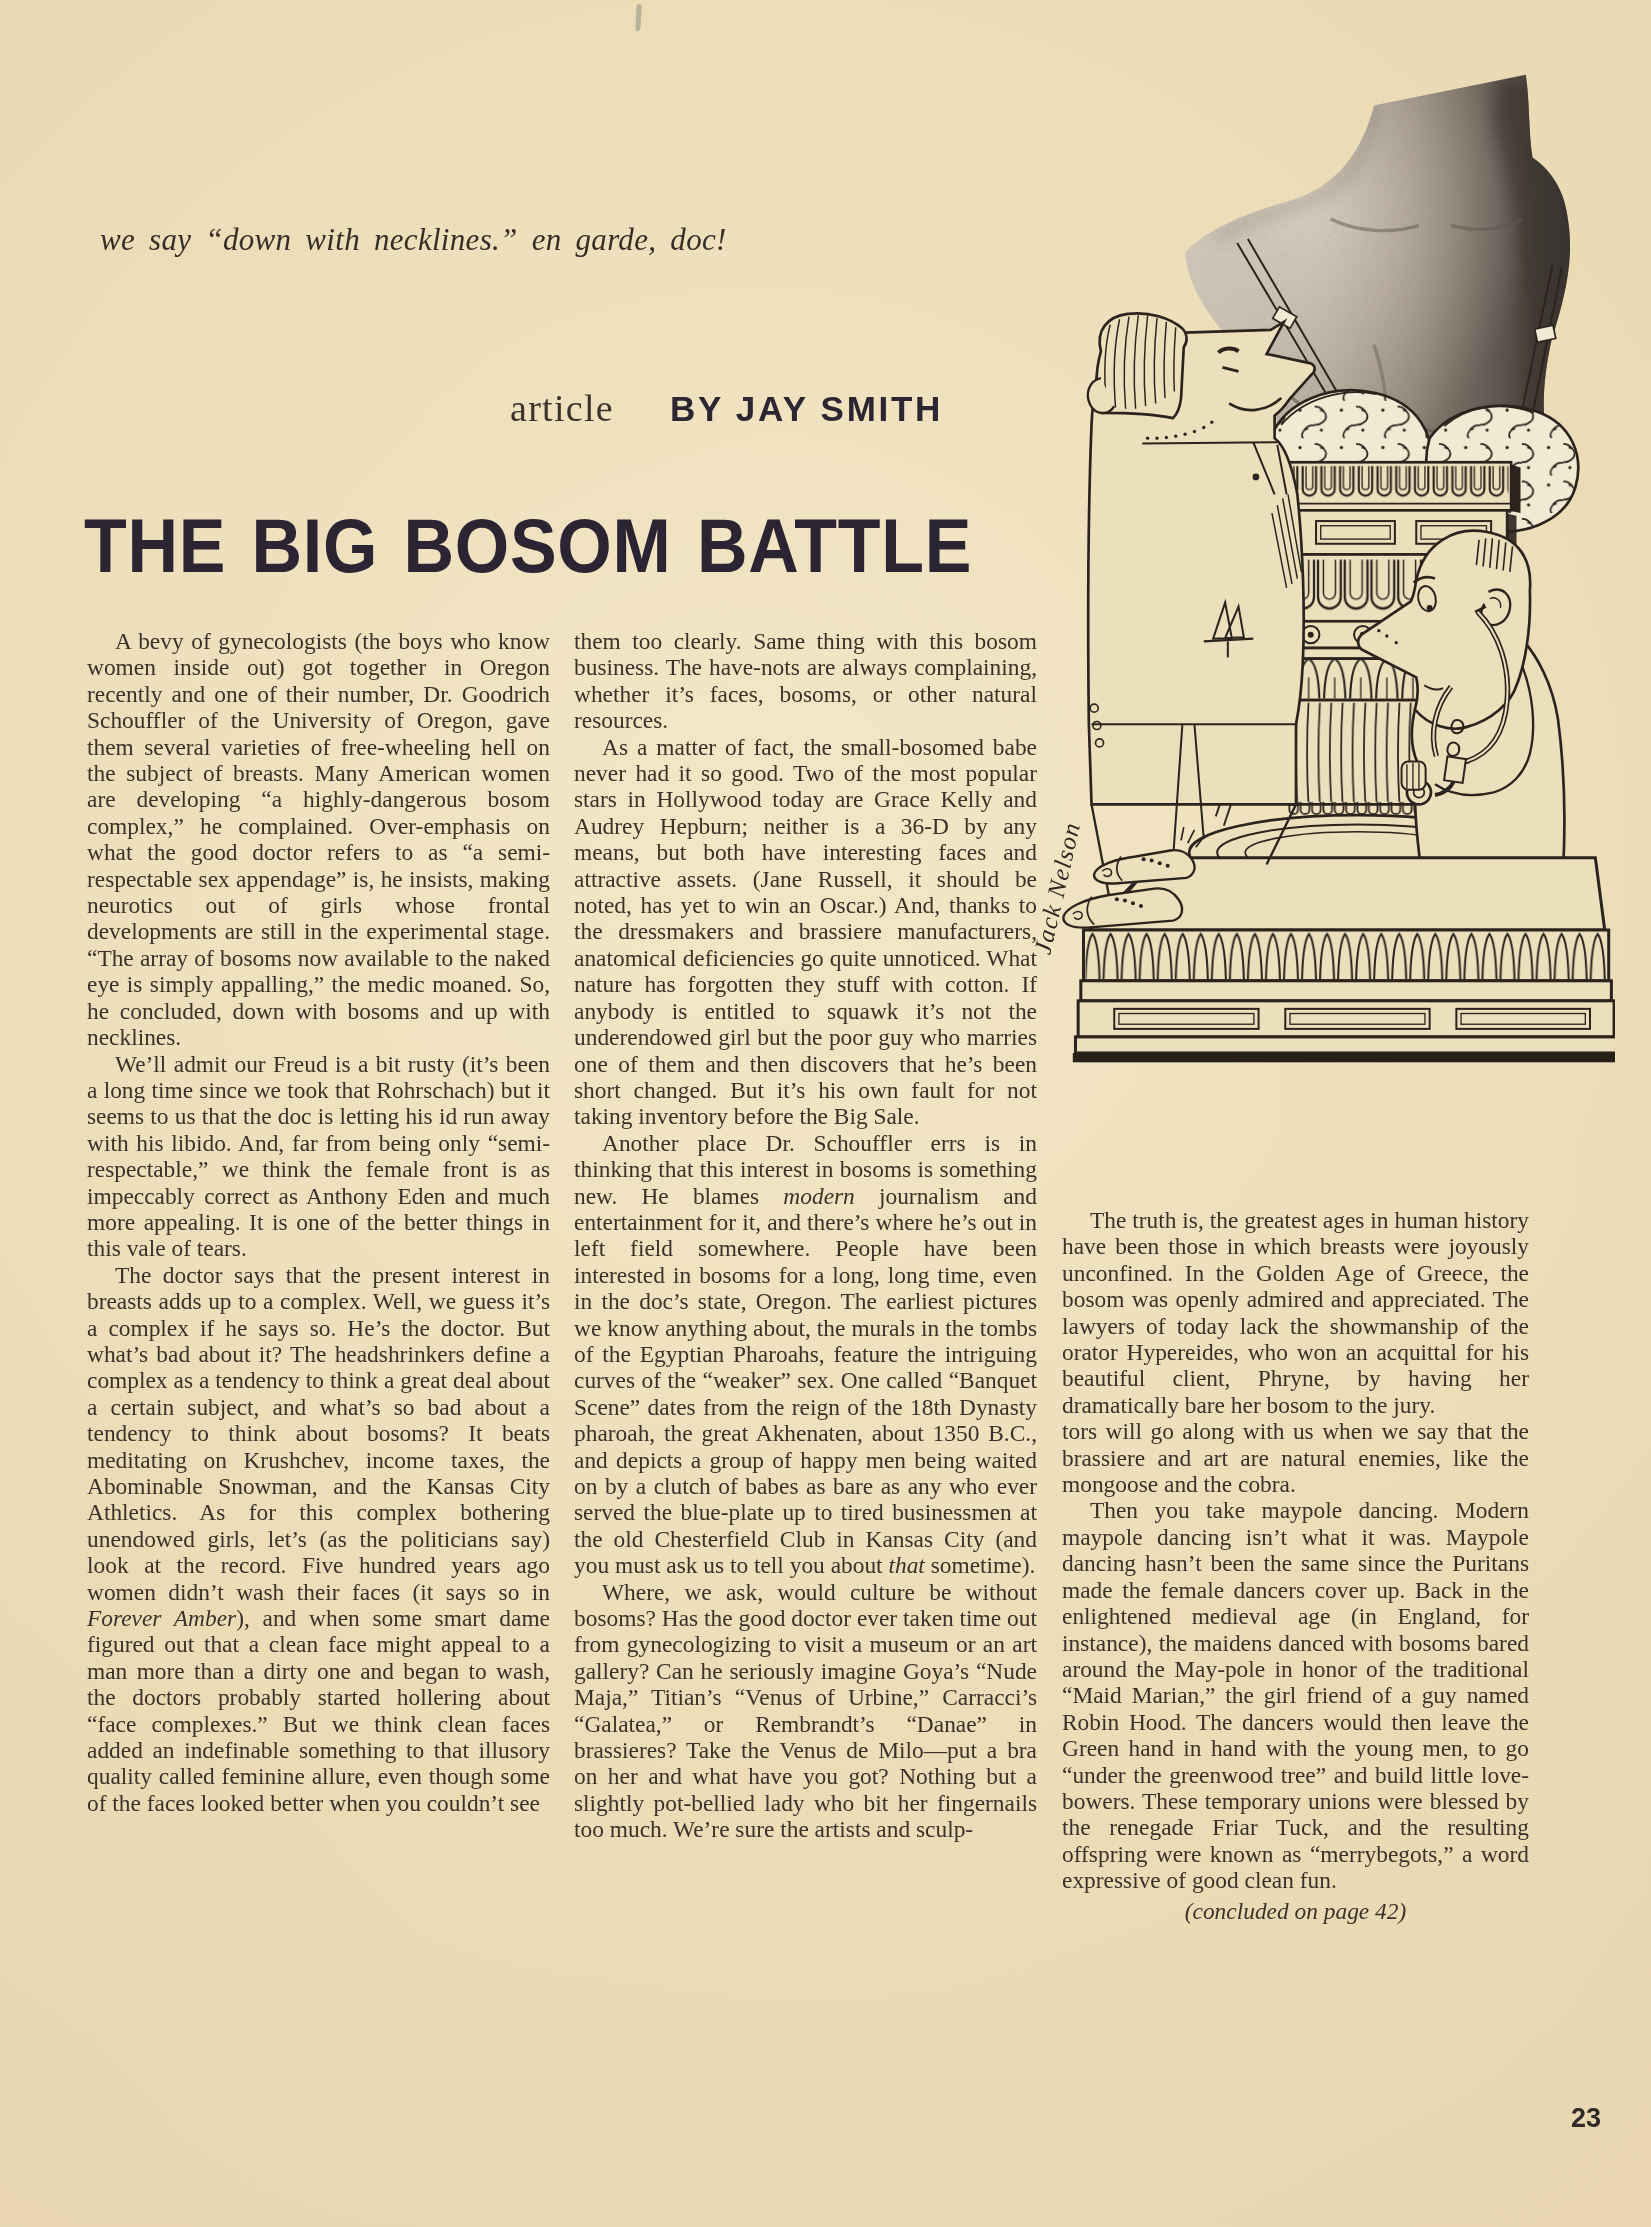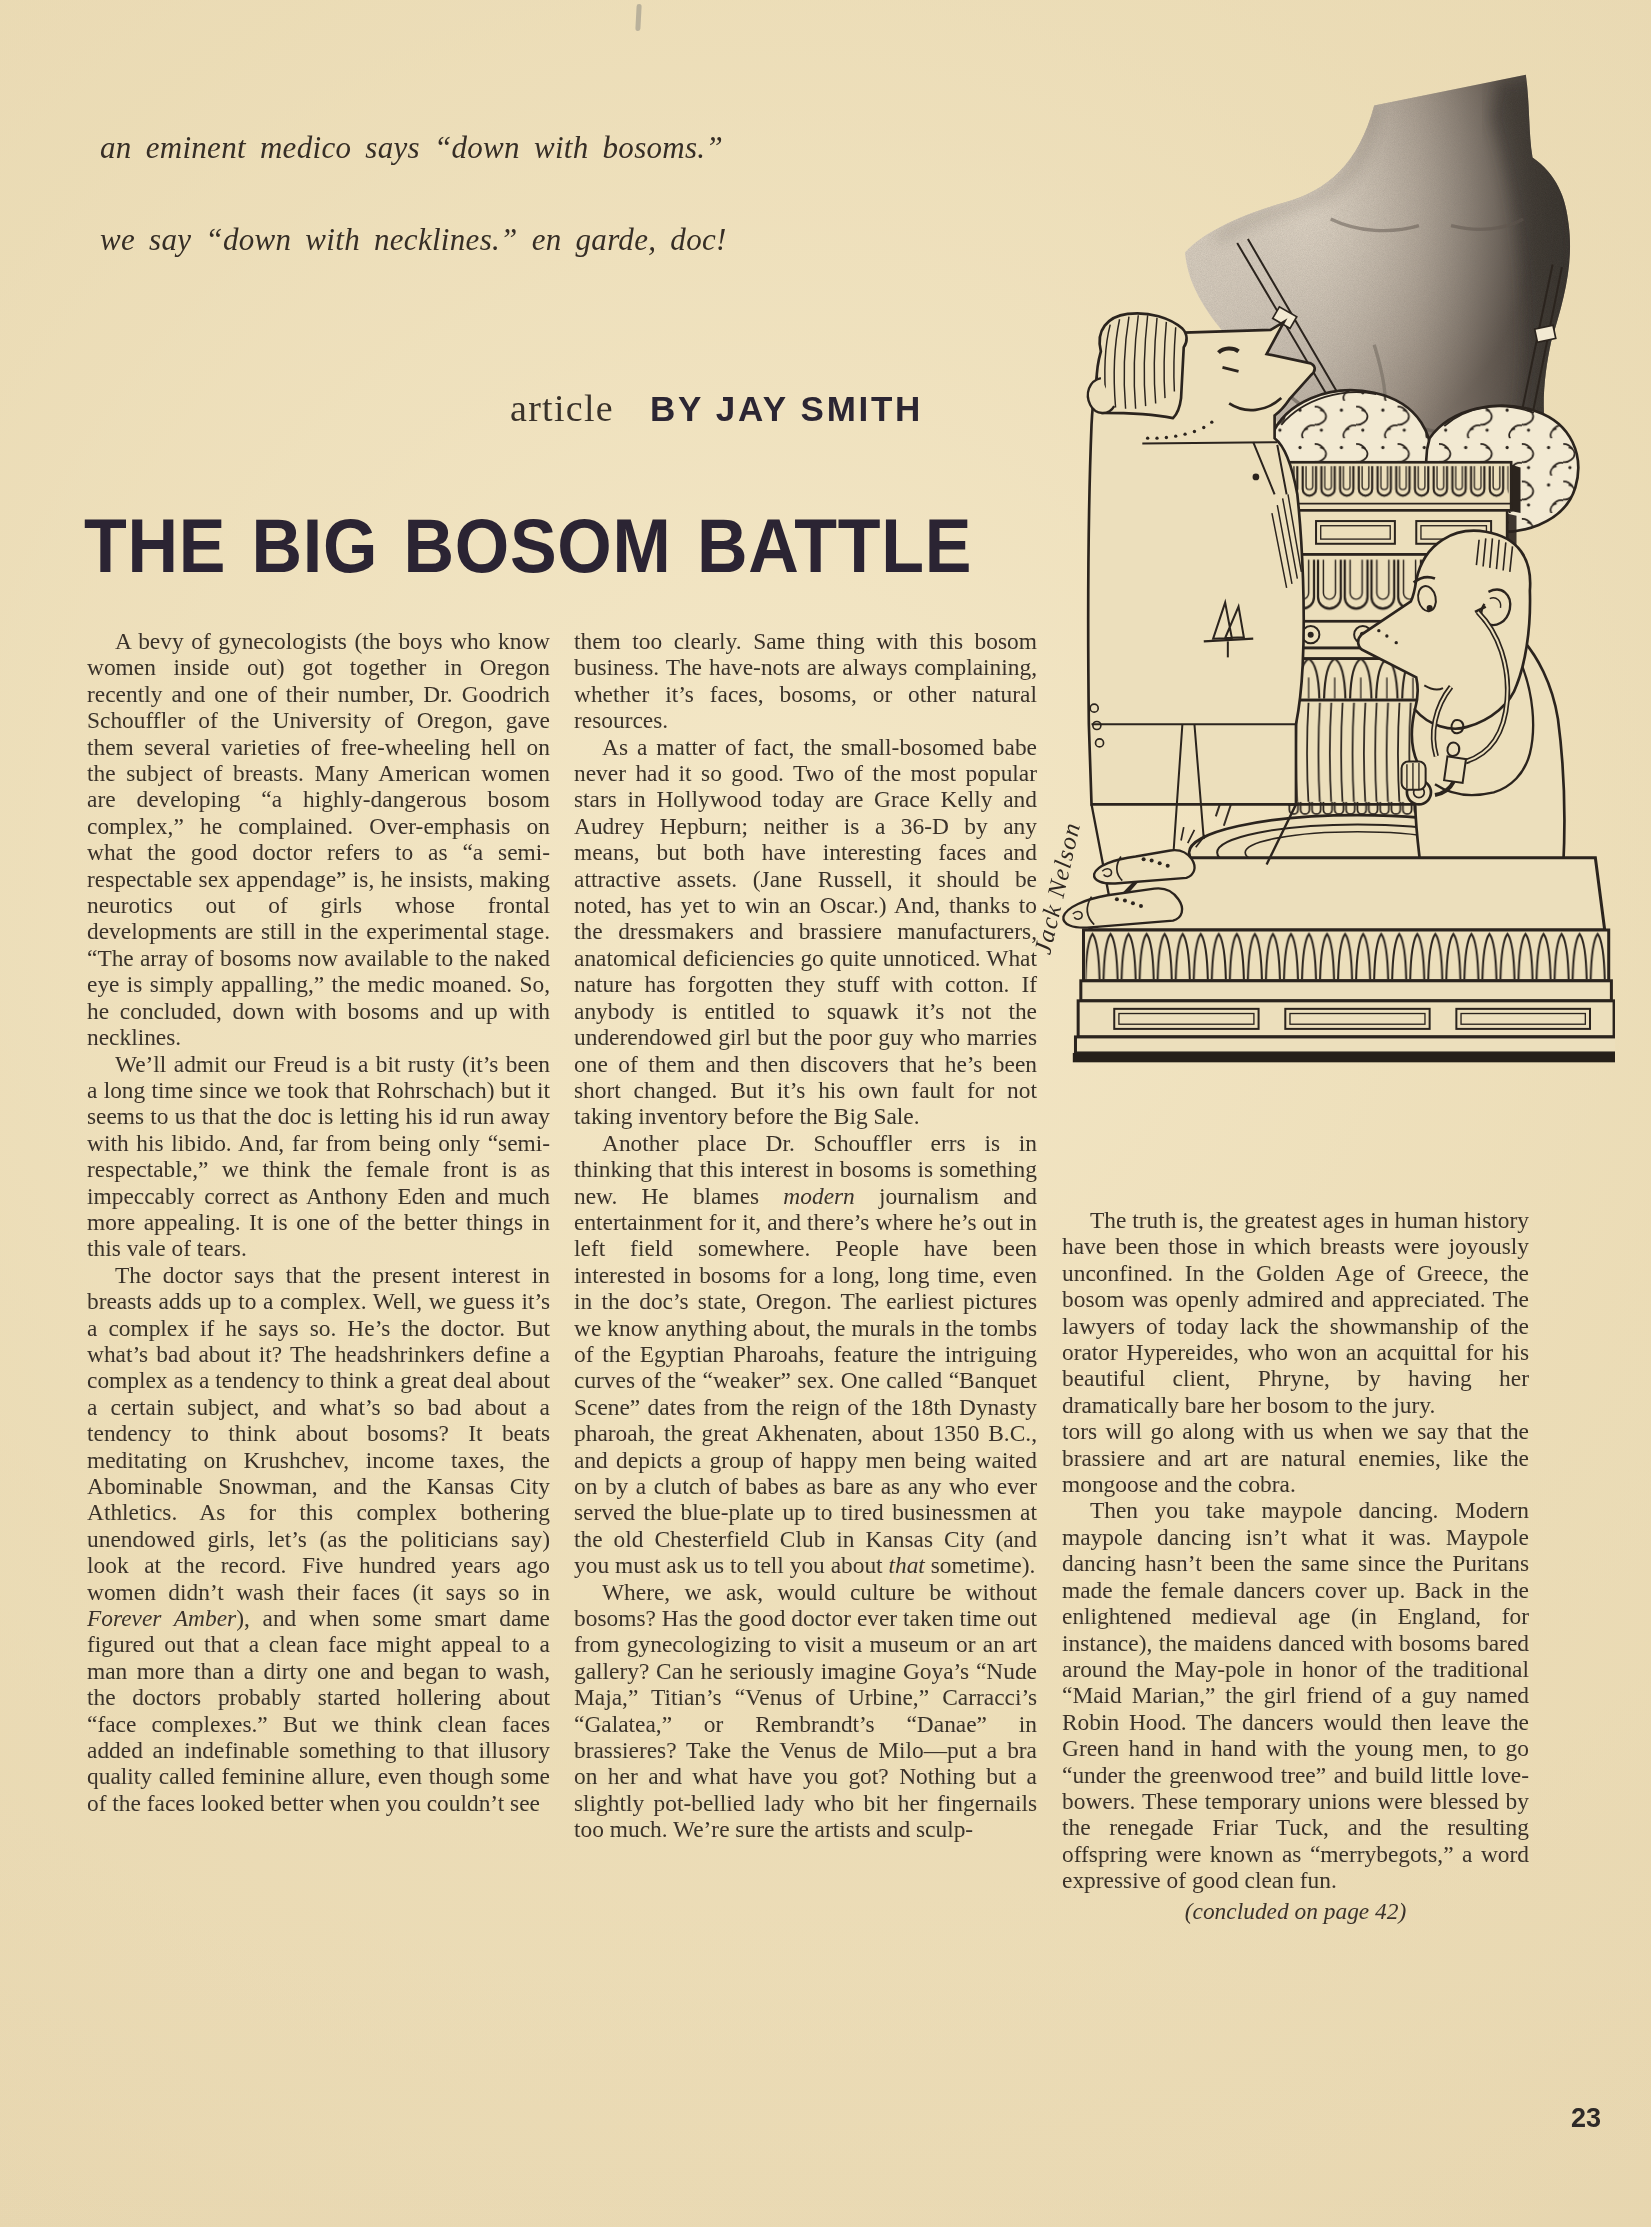--- a/index.html
+++ b/index.html
@@ -7,21 +7,21 @@
     position:relative;width:1652px;height:2227px;overflow:hidden;
     font-family:"Liberation Serif",serif;
     background:
       radial-gradient(ellipse 130% 95% at 46% 38%, rgba(244,232,200,.9) 0%, rgba(237,223,185,.6) 45%, rgba(0,0,0,0) 75%),
       radial-gradient(ellipse 120% 120% at 50% 50%, #ecdcb8 0%, #e7d6af 60%, #dcc89e 92%, #d3bf94 100%);
   }
   .artifact{position:absolute;left:636px;top:4px;width:5.3px;height:27px;background:#8f8c84;opacity:.55;border-radius:2.7px;transform:rotate(3deg);}
   .quote{position:absolute;left:100px;font-style:italic;font-size:31px;color:#362e26;letter-spacing:0.3px;word-spacing:6px;white-space:nowrap;}
   .q1{top:130px;}
   .q2{top:222px;font-family:Liberation Serif, serif;}
-  .byline-row{position:absolute;left:510px;top:386px;display:flex;align-items:baseline;gap:36px;}
+  .byline-row{position:absolute;left:510px;top:386px;display:flex;align-items:baseline;gap:56px;}
   .kicker{font-size:38px;color:#3a332b;letter-spacing:1.3px;}
   .byline{font-family:"Liberation Sans",sans-serif;font-weight:700;font-size:35px;color:#2c2633;letter-spacing:2.7px;white-space:nowrap;}
   .title{position:absolute;left:84px;top:503px;margin:0;font-family:"Liberation Sans",sans-serif;font-weight:700;
     font-size:70px;letter-spacing:0.7px;word-spacing:5.3px;color:#2b2433;transform:scaleY(1.08);transform-origin:left top;white-space:nowrap;}
   .col{position:absolute;top:628px;width:463px;text-align:justify;font-size:23.4px;line-height:26.4px;color:#3a322a;}
   .col1{left:87px;}
   .col2{left:574px;}
   .col3{left:1062px;top:1207px;width:467px;}
   .body-p{margin:0;}
   .indent{text-indent:28px;}
@@ -31,21 +31,20 @@
   .pageno{position:absolute;left:1571px;top:2103px;font-family:"Liberation Sans",sans-serif;font-weight:700;font-size:27px;color:#2e2a28;}
   .illo{position:absolute;left:983px;top:64px;width:632px;height:1009px;}
 </style>
 </head>
 <body>
 
 <div class="page">
 
   <div class="artifact"></div>
 
-  <div class="quote q1">an eminent medico says “down with bosoms.”</div>
   <div class="quote q2">we say “down with necklines.” en garde, doc!</div>
 
   <div class="byline-row">
     <span class="kicker">article</span>
     <span class="byline">BY JAY SMITH</span>
   </div>
 
   <h1 class="title">THE BIG BOSOM BATTLE</h1>
 
   <div class="col col1">

